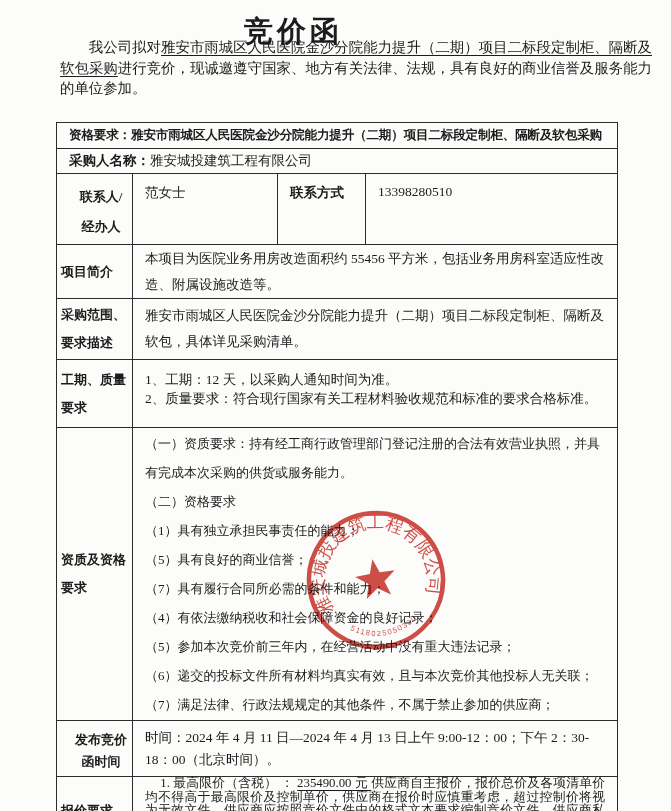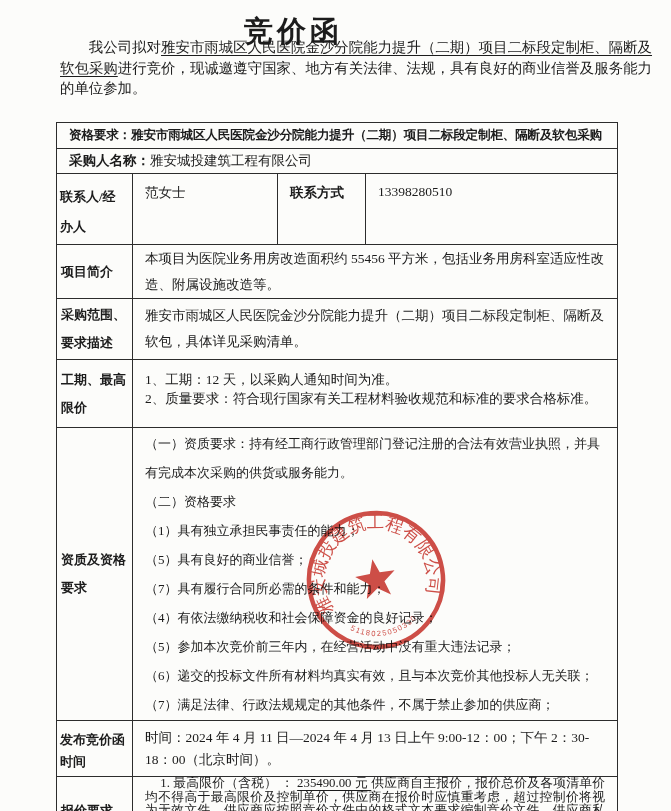--- a/index.html
+++ b/index.html
@@ -34,21 +34,21 @@
     padding:0 12px;
     vertical-align:middle;
     overflow:hidden;
   }
   .doc-table{border-bottom:3px solid #222;}
 
   td.lbl{
     font-weight:bold;font-size:13px;text-align:left;
     padding:0 4px;line-height:28px;
   }
-  td.lbl-top{vertical-align:top;padding-top:8px;text-align:left;padding-left:3px;line-height:30px;}
+  td.lbl-top{vertical-align:top;padding-top:8px;text-align:center;padding-left:17px;line-height:30px;}
 
   tr.r1 td{height:25px;}
   tr.r2 td{height:24px;}
   tr.r3 td{height:60px;}
   tr.r4 td{height:53px;}
   tr.r5 td{height:60px;margin-left:37px;}
   tr.r6 td{height:57px;}
   tr.r7 td{height:292px;}
   tr.r8 td{height:47px;}
   tr.r9 td{height:66px;}
@@ -115,21 +115,21 @@
       <td class="lbl">项目简介</td>
       <td colspan="3" class="lh26">本项目为医院业务用房改造面积约 55456 平方米，包括业务用房科室适应性改造、附属设施改造等。</td>
     </tr>
 
     <tr class="r5">
       <td class="lbl">采购范围、要求描述</td>
       <td colspan="3" class="lh26">雅安市雨城区人民医院金沙分院能力提升（二期）项目二标段定制柜、隔断及软包，具体详见采购清单。</td>
     </tr>
 
     <tr class="r6">
-      <td class="lbl">工期、最高限价</td>
+      <td class="lbl">工期、质量要求</td>
       <td colspan="3" class="v-top quality-cell">
         <div class="lh19">1、工期：12 天，以采购人通知时间为准。</div>
         <div class="lh19">2、质量要求：符合现行国家有关工程材料验收规范和标准的要求合格标准。</div>
       </td>
     </tr>
 
     <tr class="r7">
       <td class="lbl">资质及资格要求</td>
       <td colspan="3" class="qual-cell">
         <div>（一）资质要求：持有经工商行政管理部门登记注册的合法有效营业执照，并具有完成本次采购的供货或服务能力。</div>

